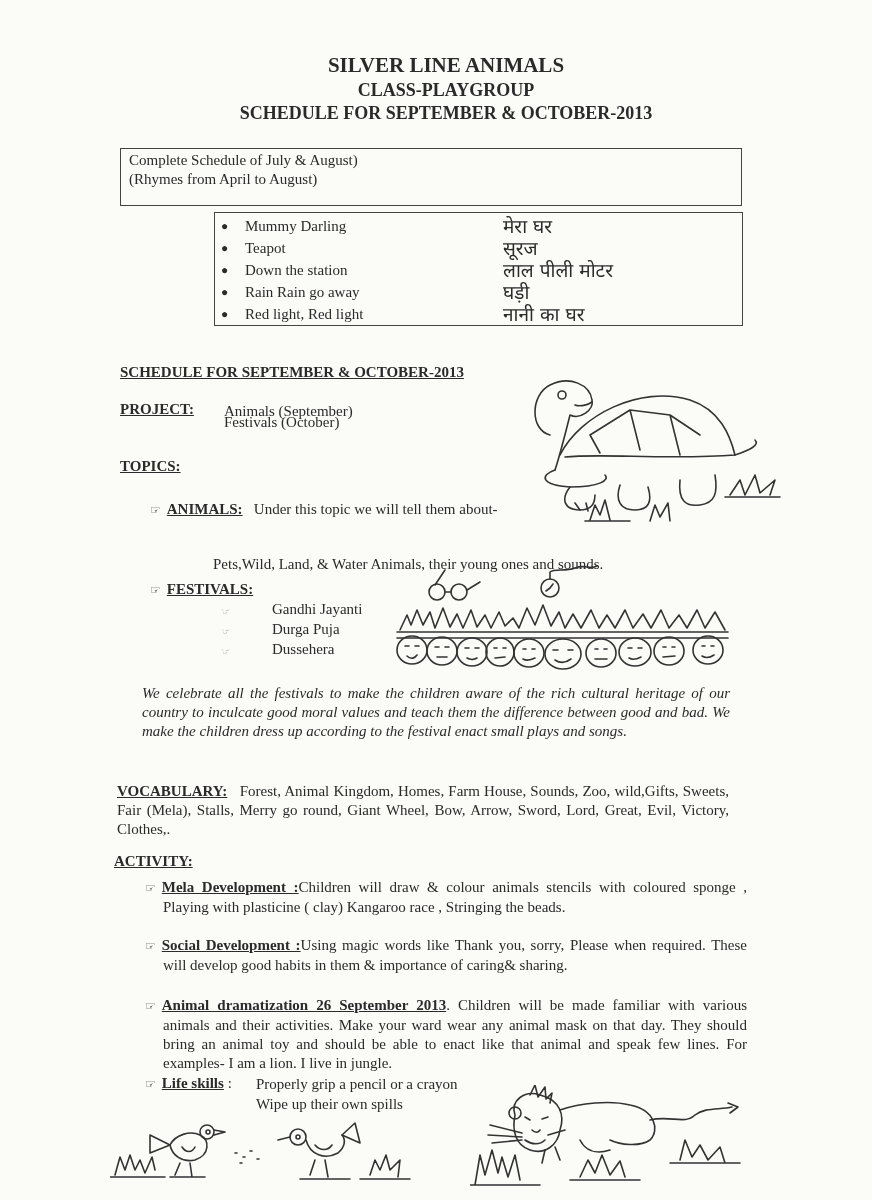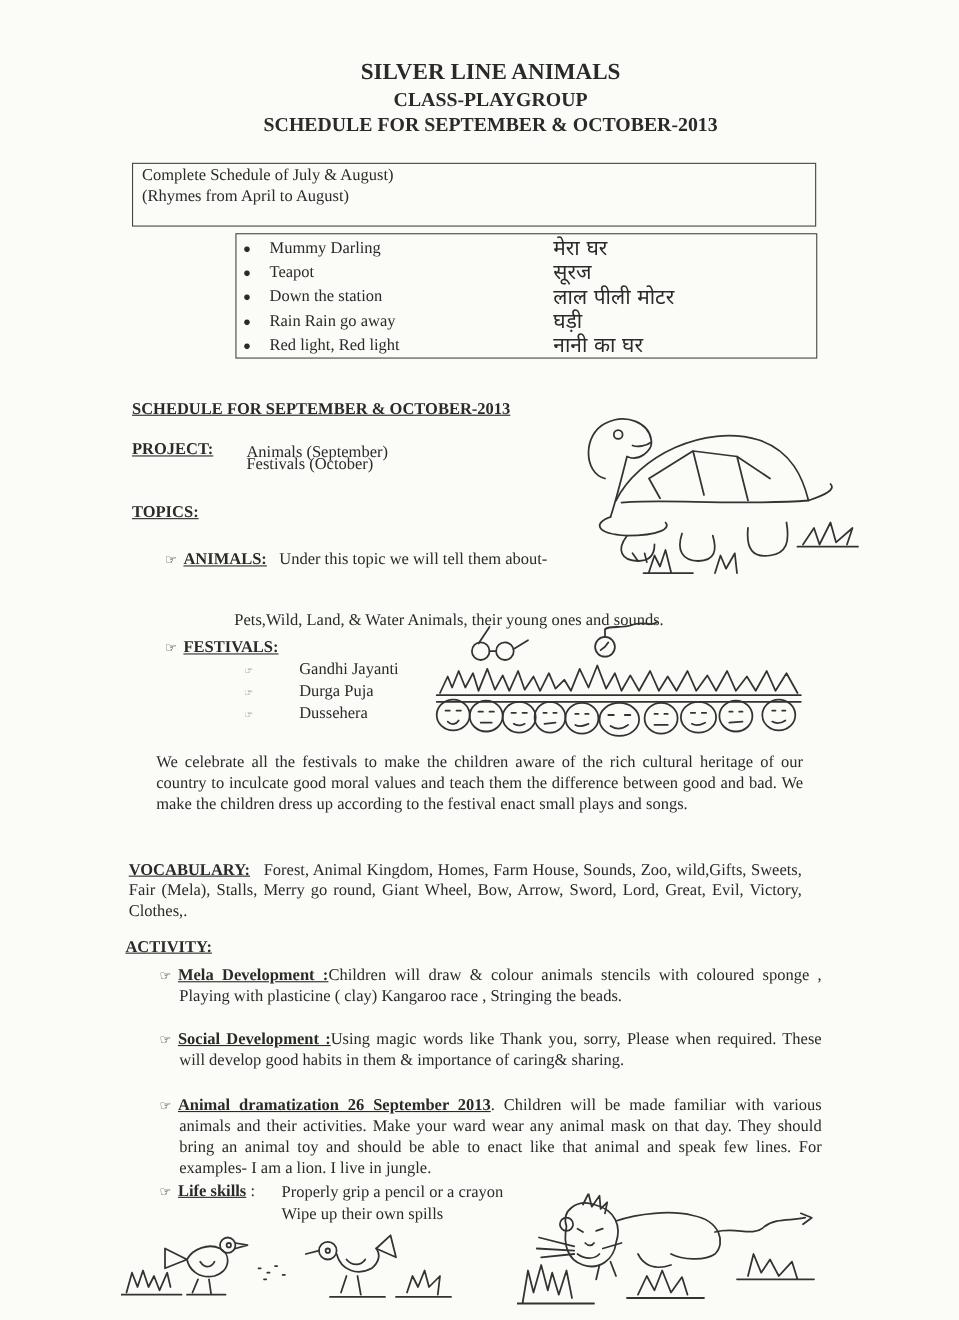--- a/index.html
+++ b/index.html
@@ -95,21 +95,21 @@
 </div>
 <div class="abs body-text" style="left:213px; top:545px;margin-top:10px;">Pets,Wild, Land, &amp; Water Animals, their young ones and sounds.</div>
 
 <div class="abs body-text" style="left:150px; top:580px;">
   <span class="hand">☞</span><span class="uhead">FESTIVALS:</span>
 </div>
 <div class="abs body-text" style="left:222px; top:600px;"><span class="small-hand">☞</span><span style="position:absolute; left:50px; white-space:nowrap">Gandhi Jayanti</span></div>
 <div class="abs body-text" style="left:222px; top:620px;"><span class="small-hand">☞</span><span style="position:absolute; left:50px; white-space:nowrap">Durga Puja</span></div>
 <div class="abs body-text" style="left:222px; top:640px;"><span class="small-hand">☞</span><span style="position:absolute; left:50px; white-space:nowrap">Dussehera</span></div>
 
-<div class="abs body-text justify" style="left:142px; top:684px; width:588px;">We celebrate all the festivals to make the children aware of the rich cultural heritage of our country to inculcate good moral values and teach them the difference between good and bad. We make the children dress up according to the festival enact small plays and songs.</div>
+<div class="abs body-text justify" style="left:142px; top:684px; width:588px;font-style:italic;">We celebrate all the festivals to make the children aware of the rich cultural heritage of our country to inculcate good moral values and teach them the difference between good and bad. We make the children dress up according to the festival enact small plays and songs.</div>
 
 <div class="abs body-text justify" style="left:117px; top:782px; width:612px;">
   <span class="uhead">VOCABULARY:</span>&nbsp;&nbsp;&nbsp;<span>Forest, Animal Kingdom, Homes, Farm House, Sounds, Zoo, wild,Gifts, Sweets, Fair (Mela), Stalls, Merry go round, Giant Wheel, Bow, Arrow, Sword, Lord, Great, Evil, Victory, Clothes,.</span>
 </div>
 
 <div class="abs uhead" style="left:114px; top:853px;">ACTIVITY:</div>
 
 <div class="abs body-text justify" style="left:145px; top:878px; width:584px; padding-left:18px; text-indent:-18px;">
   <span class="hand">☞</span><span class="uhead">Mela Development :</span><span>Children will draw &amp; colour animals stencils with coloured sponge , Playing with plasticine ( clay) Kangaroo race , Stringing the beads.</span>
 </div>

